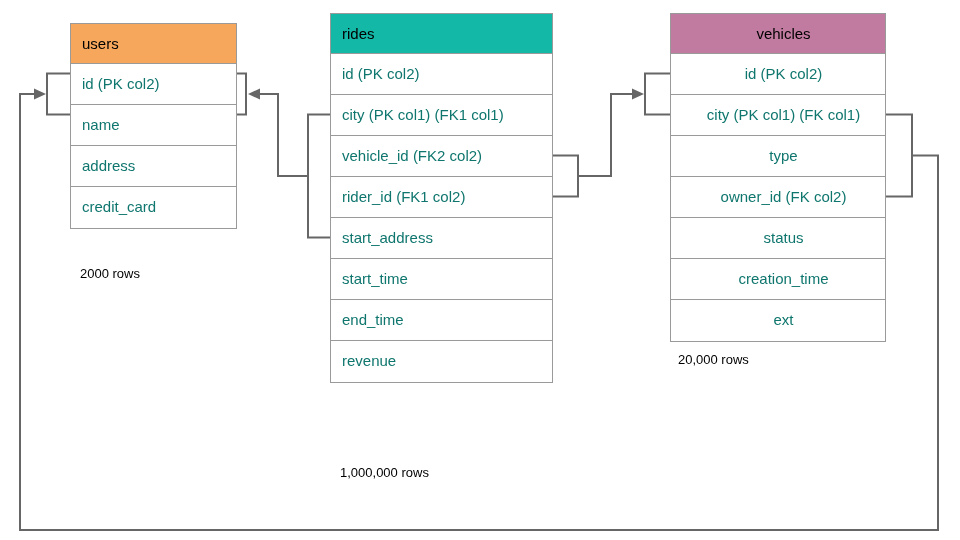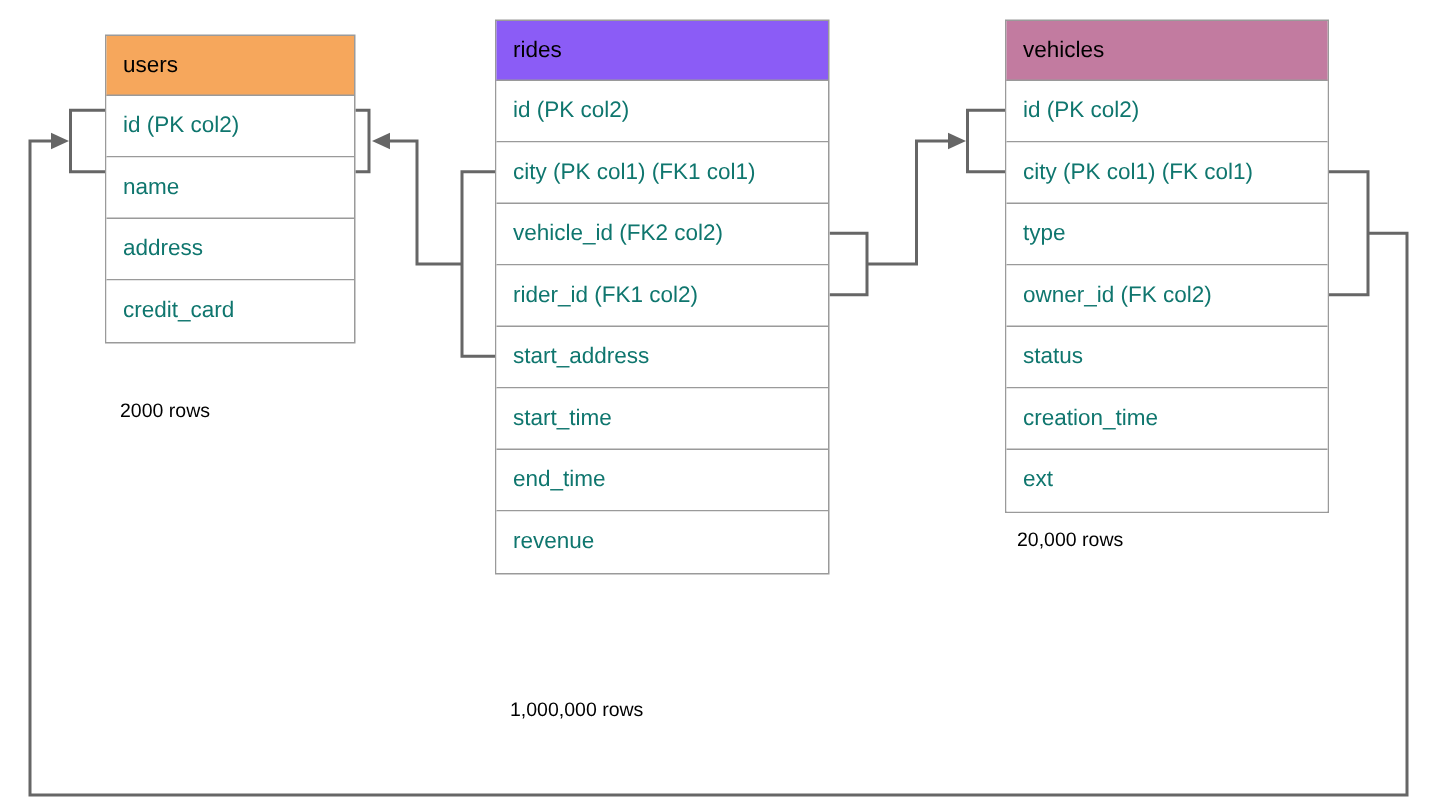--- a/index.html
+++ b/index.html
@@ -19,21 +19,21 @@
   }
   .db-table .trow {
     height: 41px; line-height: 40px; padding-left: 11px;
     font-size: 15px; color: #0f766e; border-bottom: 1px solid #9a9a9a;
     background: #ffffff; white-space: nowrap;
   }
   .db-table .trow:last-child { border-bottom: none; }
 
   .table-users    { left: 70px;  top: 23px; width: 167px; }
   .table-rides    { left: 330px; top: 13px; width: 223px; }
-  .table-vehicles { left: 670px; top: 13px; width: 216px; }
+  .table-vehicles { left: 670px; top: 13px; width: 216px; text-align: center; }
 
   .rowcount { position: absolute; font-size: 13px; color: #000000; }
   .rowcount-users    { left: 80px;  top: 266px; }
   .rowcount-rides    { left: 340px; top: 465px; }
   .rowcount-vehicles { left: 678px; top: 352px; }
 </style>
 </head>
 <body>
 
 <div class="canvas">
@@ -65,21 +65,21 @@
   <div class="db-table table-users">
     <div class="thead" style="background-color: rgb(246, 167, 92);">users</div>
     <div class="trow">id (PK col2)</div>
     <div class="trow">name</div>
     <div class="trow">address</div>
     <div class="trow">credit_card</div>
   </div>
   <div class="rowcount rowcount-users">2000 rows</div>
 
   <div class="db-table table-rides">
-    <div class="thead" style="background-color: #8b5cf6;">rides</div>
+    <div class="thead" style="background-color: #14b8a6;">rides</div>
     <div class="trow">id (PK col2)</div>
     <div class="trow">city (PK col1) (FK1 col1)</div>
     <div class="trow">vehicle_id (FK2 col2)</div>
     <div class="trow">rider_id (FK1 col2)</div>
     <div class="trow">start_address</div>
     <div class="trow">start_time</div>
     <div class="trow">end_time</div>
     <div class="trow">revenue</div>
   </div>
   <div class="rowcount rowcount-rides">1,000,000 rows</div>

